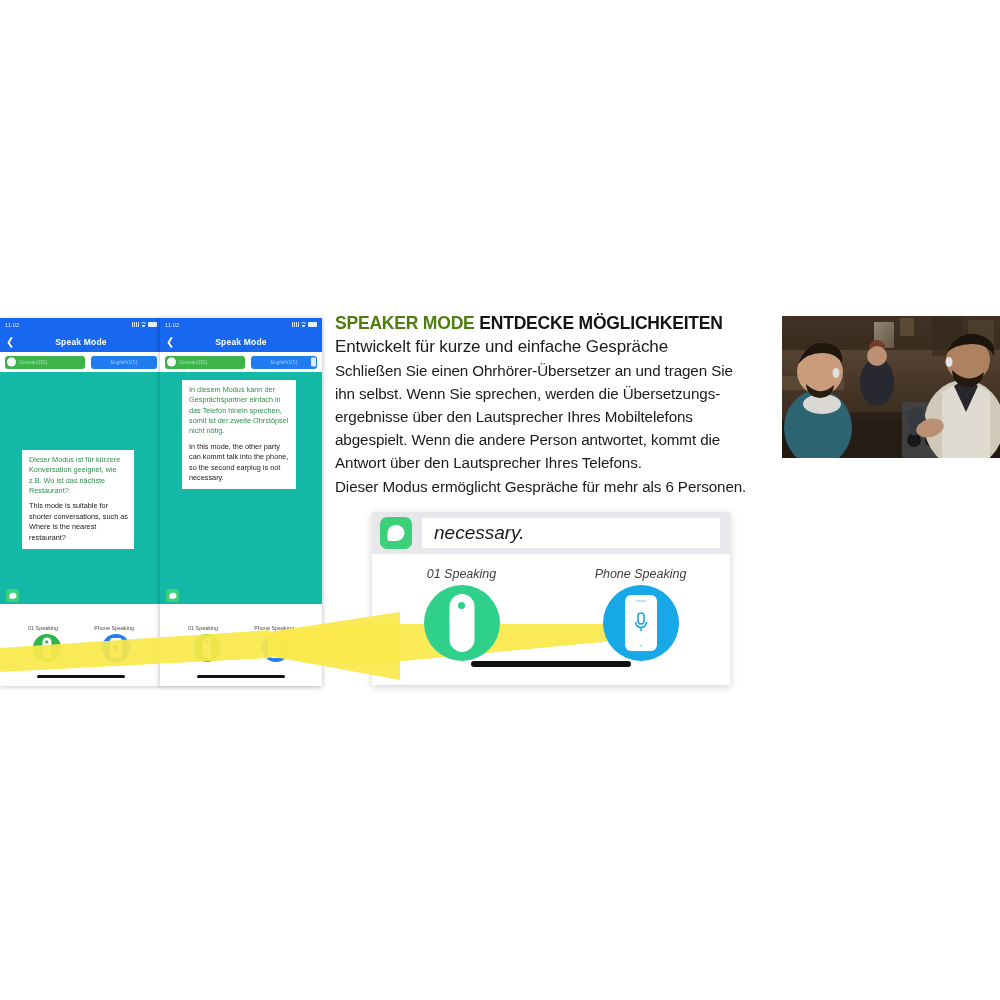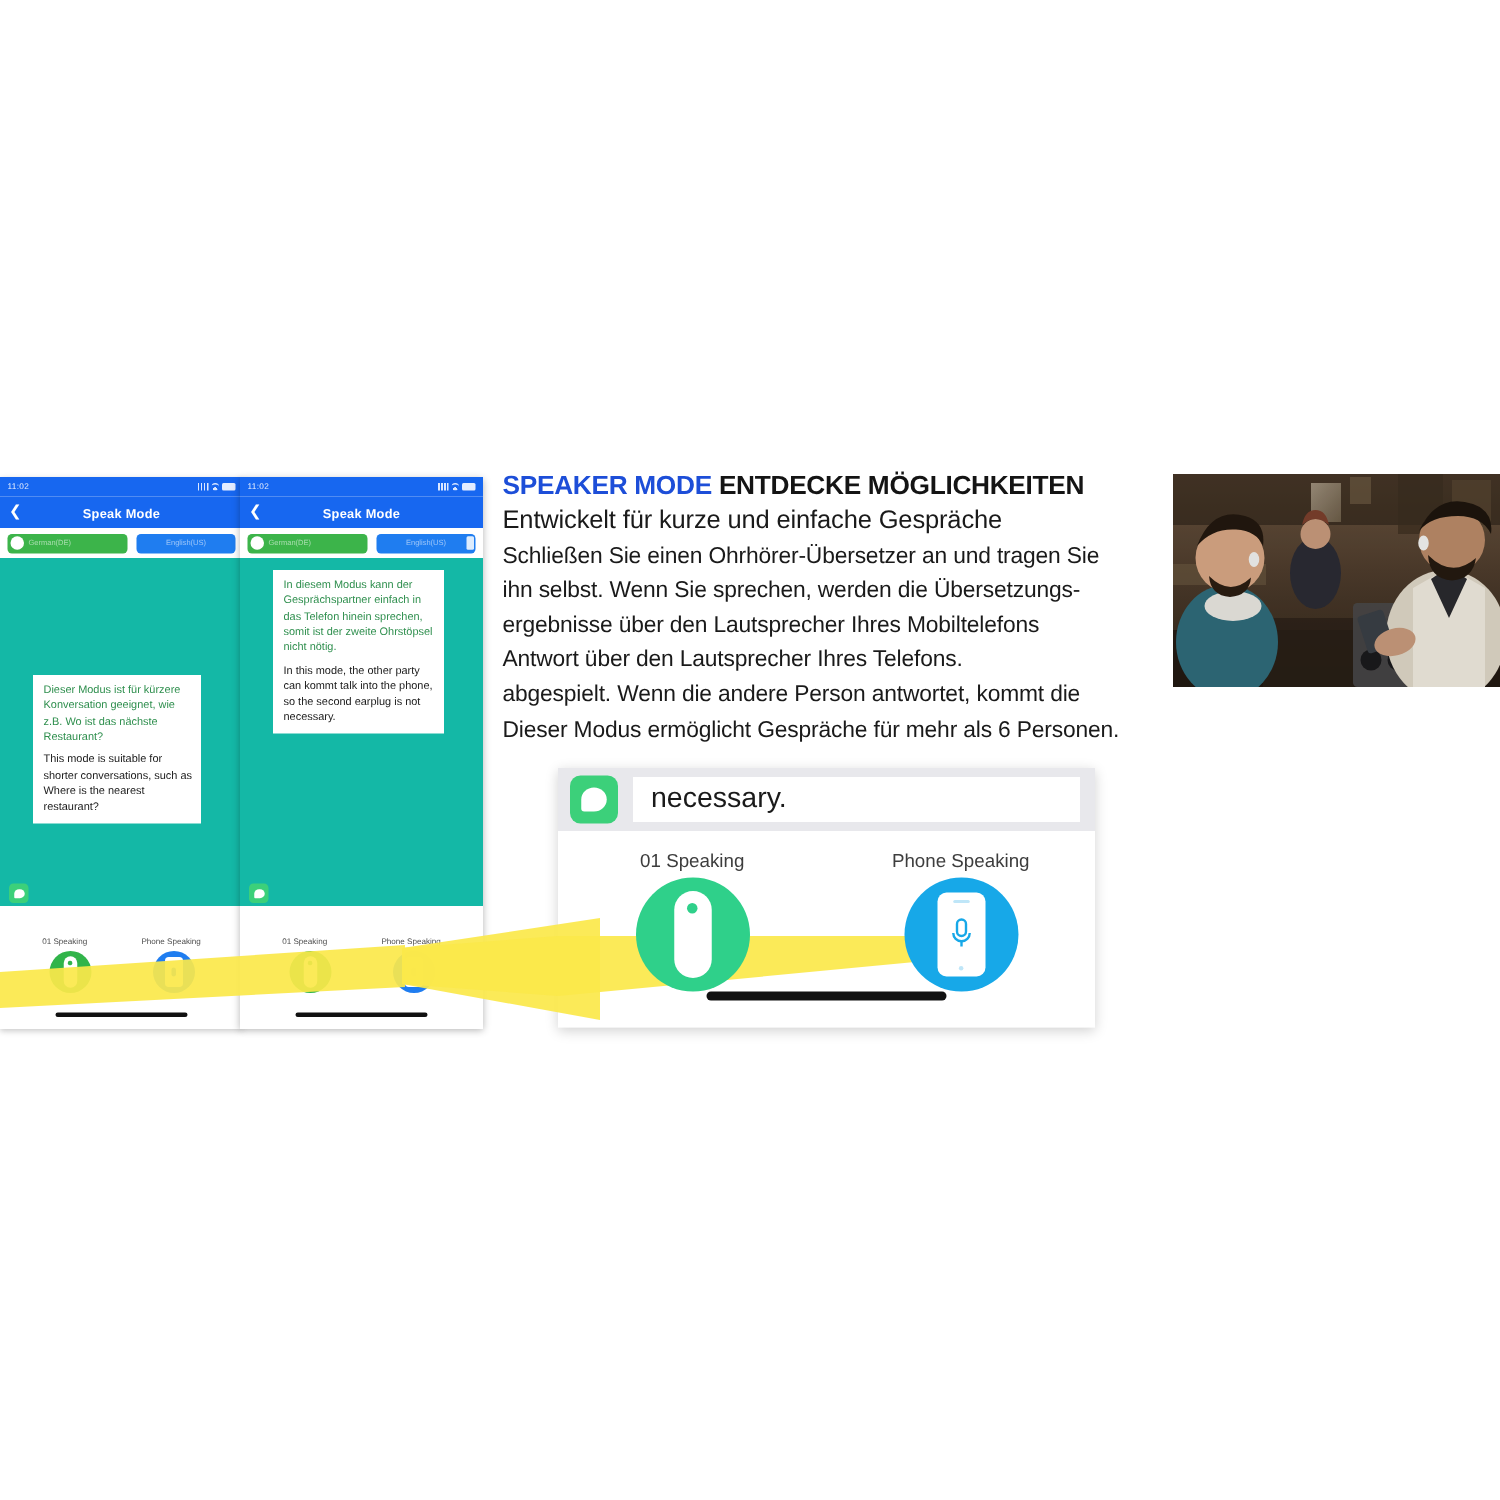--- a/index.html
+++ b/index.html
@@ -128,20 +128,21 @@
   .homebar{
     position:absolute;bottom:8px;left:50%;transform:translateX(-50%);
     width:88px;height:3px;border-radius:2px;background:#111111;
   }
 
   
   .zoom-panel{
     position:absolute;left:372px;top:512px;width:358px;height:173px;
     background:#ffffff;box-shadow:0 2px 8px rgba(0,0,0,.18);
     overflow:hidden;
+    font-style:italic;
   }
   .zp-top{
     height:42px;background:#e8e8ec;display:flex;align-items:center;
     padding:0 10px 0 8px;box-sizing:border-box;gap:10px;
   }
   .zp-avatar{
     width:32px;height:32px;border-radius:7px;background:#3cd07a;position:relative;flex:0 0 auto;
   }
   .zp-avatar::after{
     content:"";position:absolute;left:50%;top:50%;transform:translate(-50%,-50%);
@@ -197,21 +198,21 @@
 
   
   .textblock{
     position:absolute;left:335px;top:313px;width:442px;
     color:#1a1a1a;
   }
   .headline{
     font-size:17.5px;font-weight:700;line-height:1.18;letter-spacing:-.2px;
     white-space:nowrap;
   }
-  .headline .hl-orange{color:#1d4ed8;}
+  .headline .hl-orange{color:#4d7c0f;}
   .headline .hl-black{color:#141414;}
   .subhead{
     font-size:17px;font-weight:400;line-height:1.32;margin-top:2px;
     color:#1a1a1a;letter-spacing:-.1px;
   }
   .para{
     font-size:15.2px;line-height:1.52;margin-top:1px;color:#1a1a1a;
     letter-spacing:-.1px;
   }
   .para p{margin:0;}
@@ -378,22 +379,22 @@
   <div class="textblock">
     <div class="headline">
       <span class="hl-orange">SPEAKER MODE</span>
       <span class="hl-black">ENTDECKE MÖGLICHKEITEN</span>
     </div>
     <div class="subhead">Entwickelt für kurze und einfache Gespräche</div>
     <div class="para">
       <p>Schließen Sie einen Ohrhörer-Übersetzer an und tragen Sie</p>
       <p>ihn selbst. Wenn Sie sprechen, werden die Übersetzungs-</p>
       <p>ergebnisse über den Lautsprecher Ihres Mobiltelefons</p>
+      <p>abgespielt. Wenn die andere Person antwortet, kommt die</p>
       <p>Antwort über den Lautsprecher Ihres Telefons.</p>
-      <p>abgespielt. Wenn die andere Person antwortet, kommt die</p>
       <p>Dieser Modus ermöglicht Gespräche für mehr als 6 Personen.</p>
     </div>
   </div>
 
   <div class="photo">
     <svg width="218" height="142" viewBox="0 0 218 142">
       <defs>
         <linearGradient id="bgwall" x1="0" y1="0" x2="0" y2="1">
           <stop offset="0%" stop-color="#6b5540"></stop>
           <stop offset="45%" stop-color="#4e3c2c"></stop>

